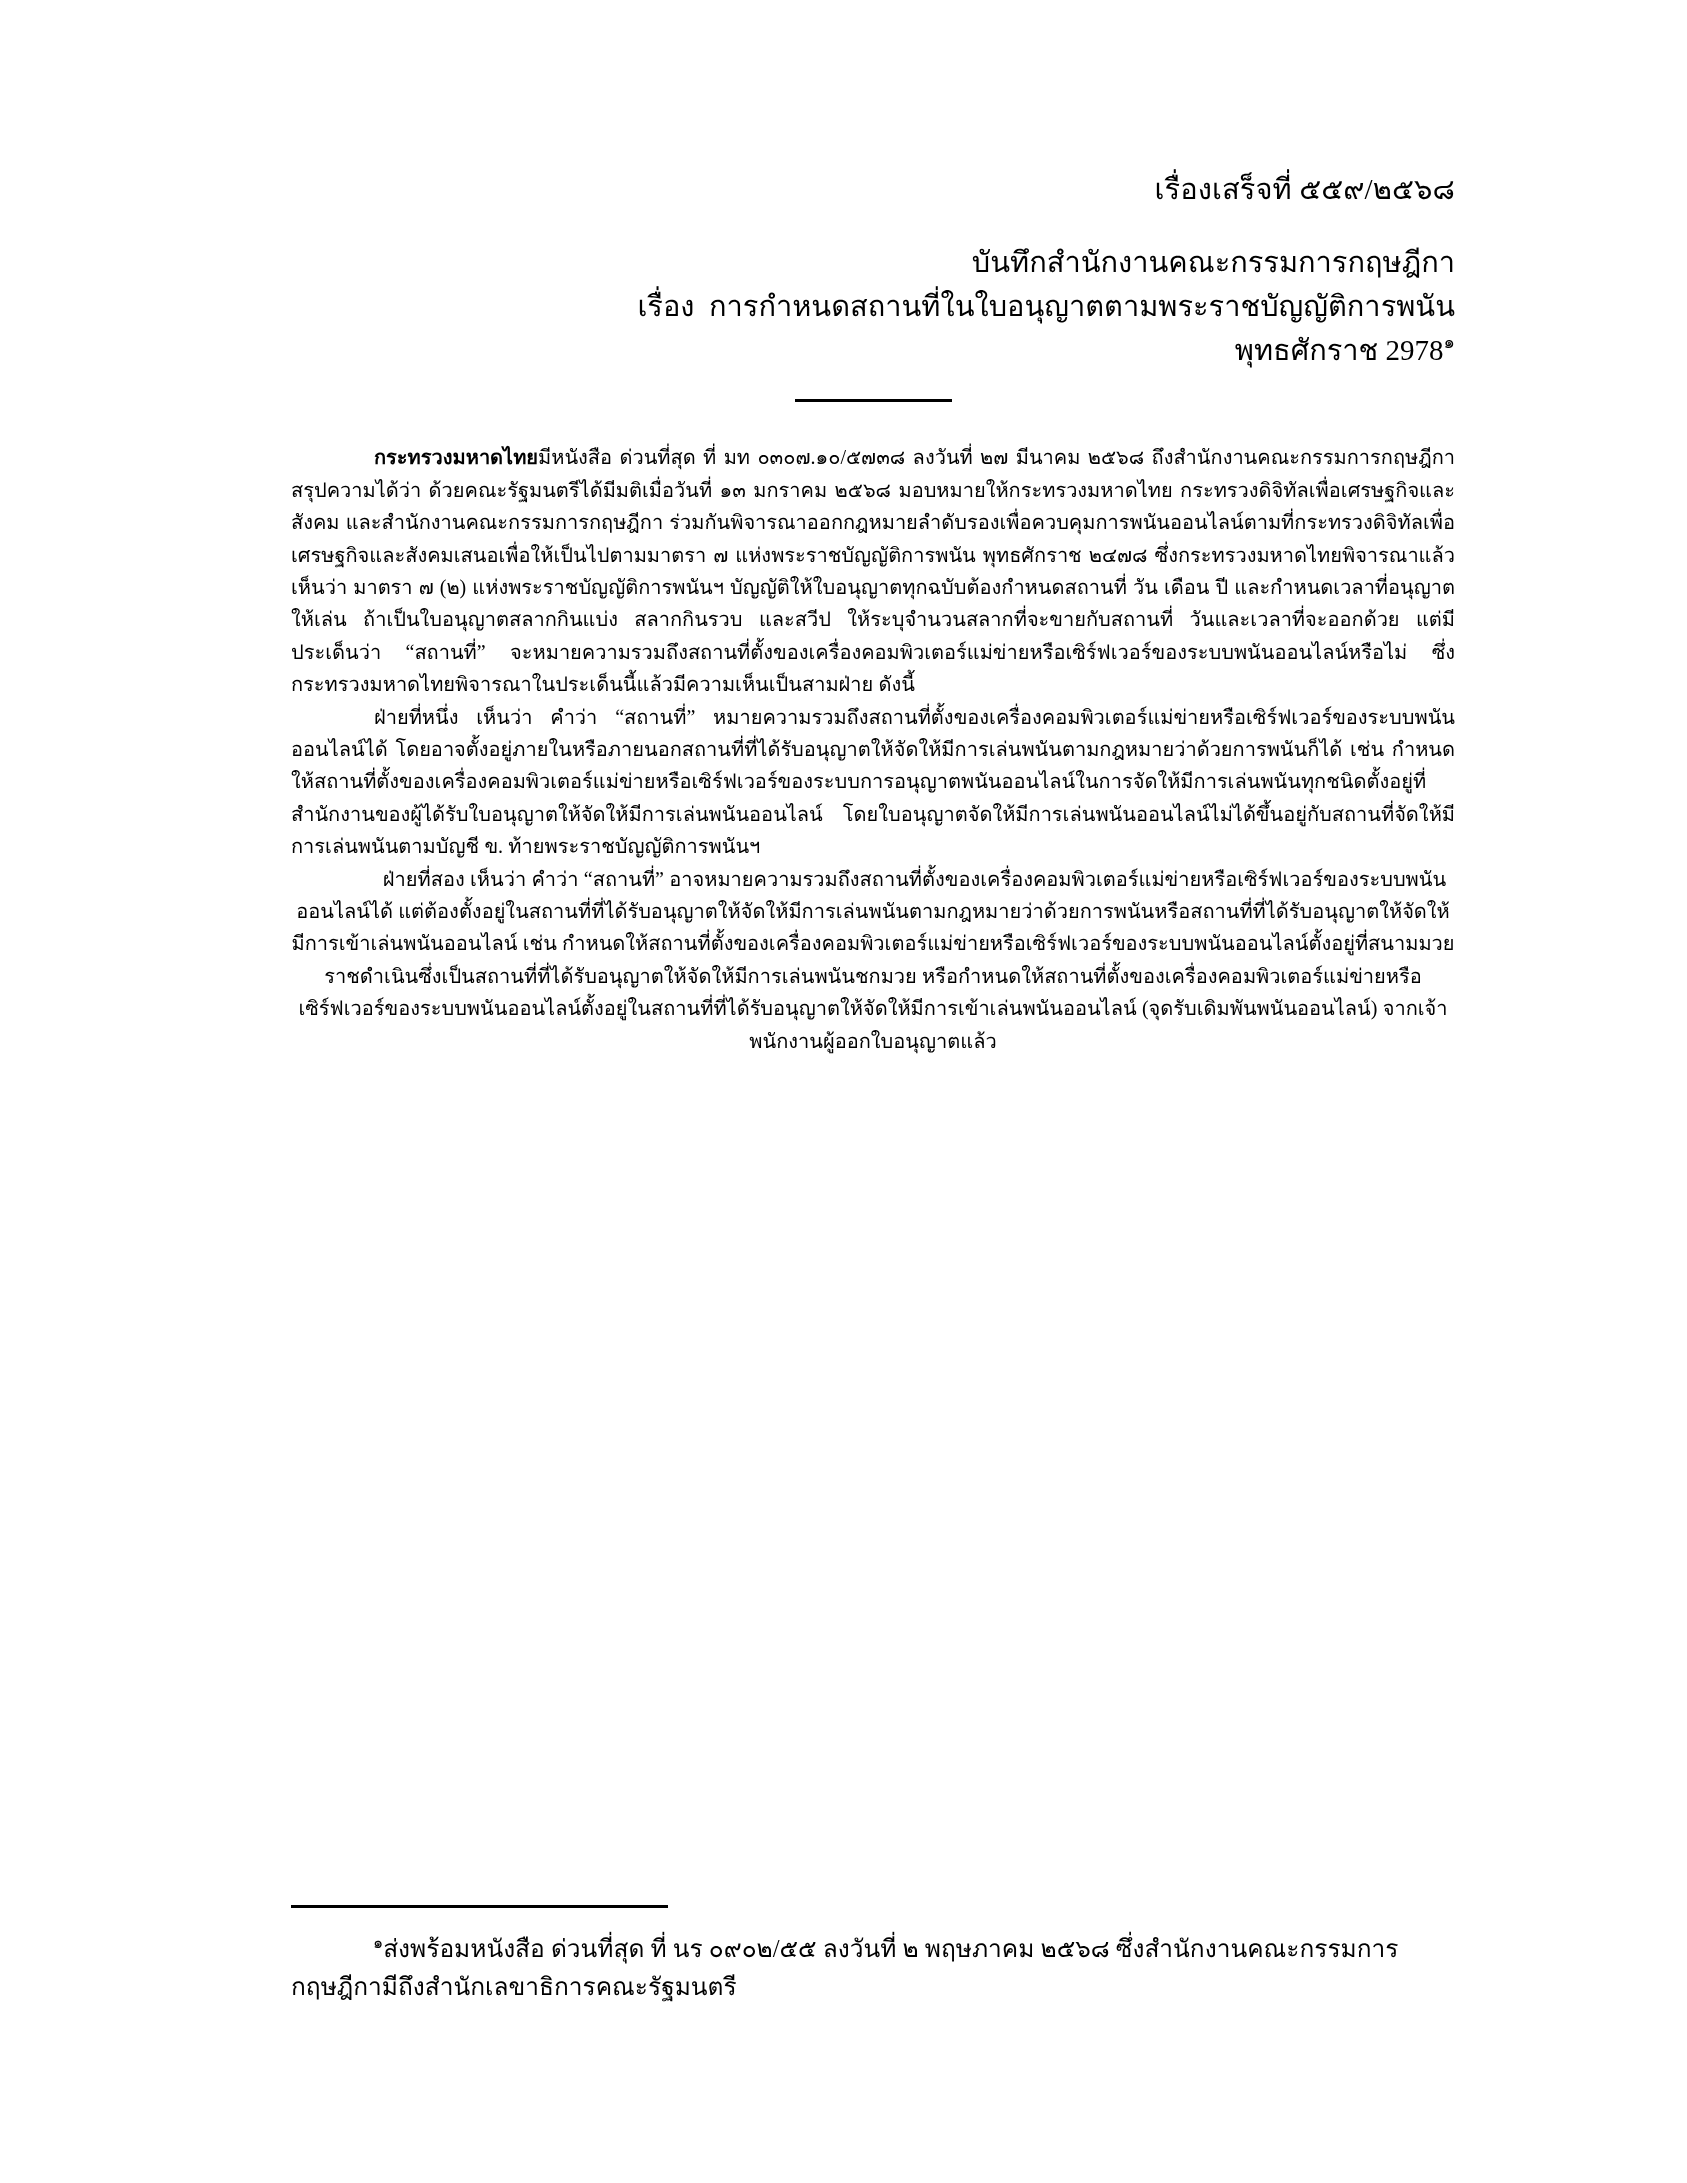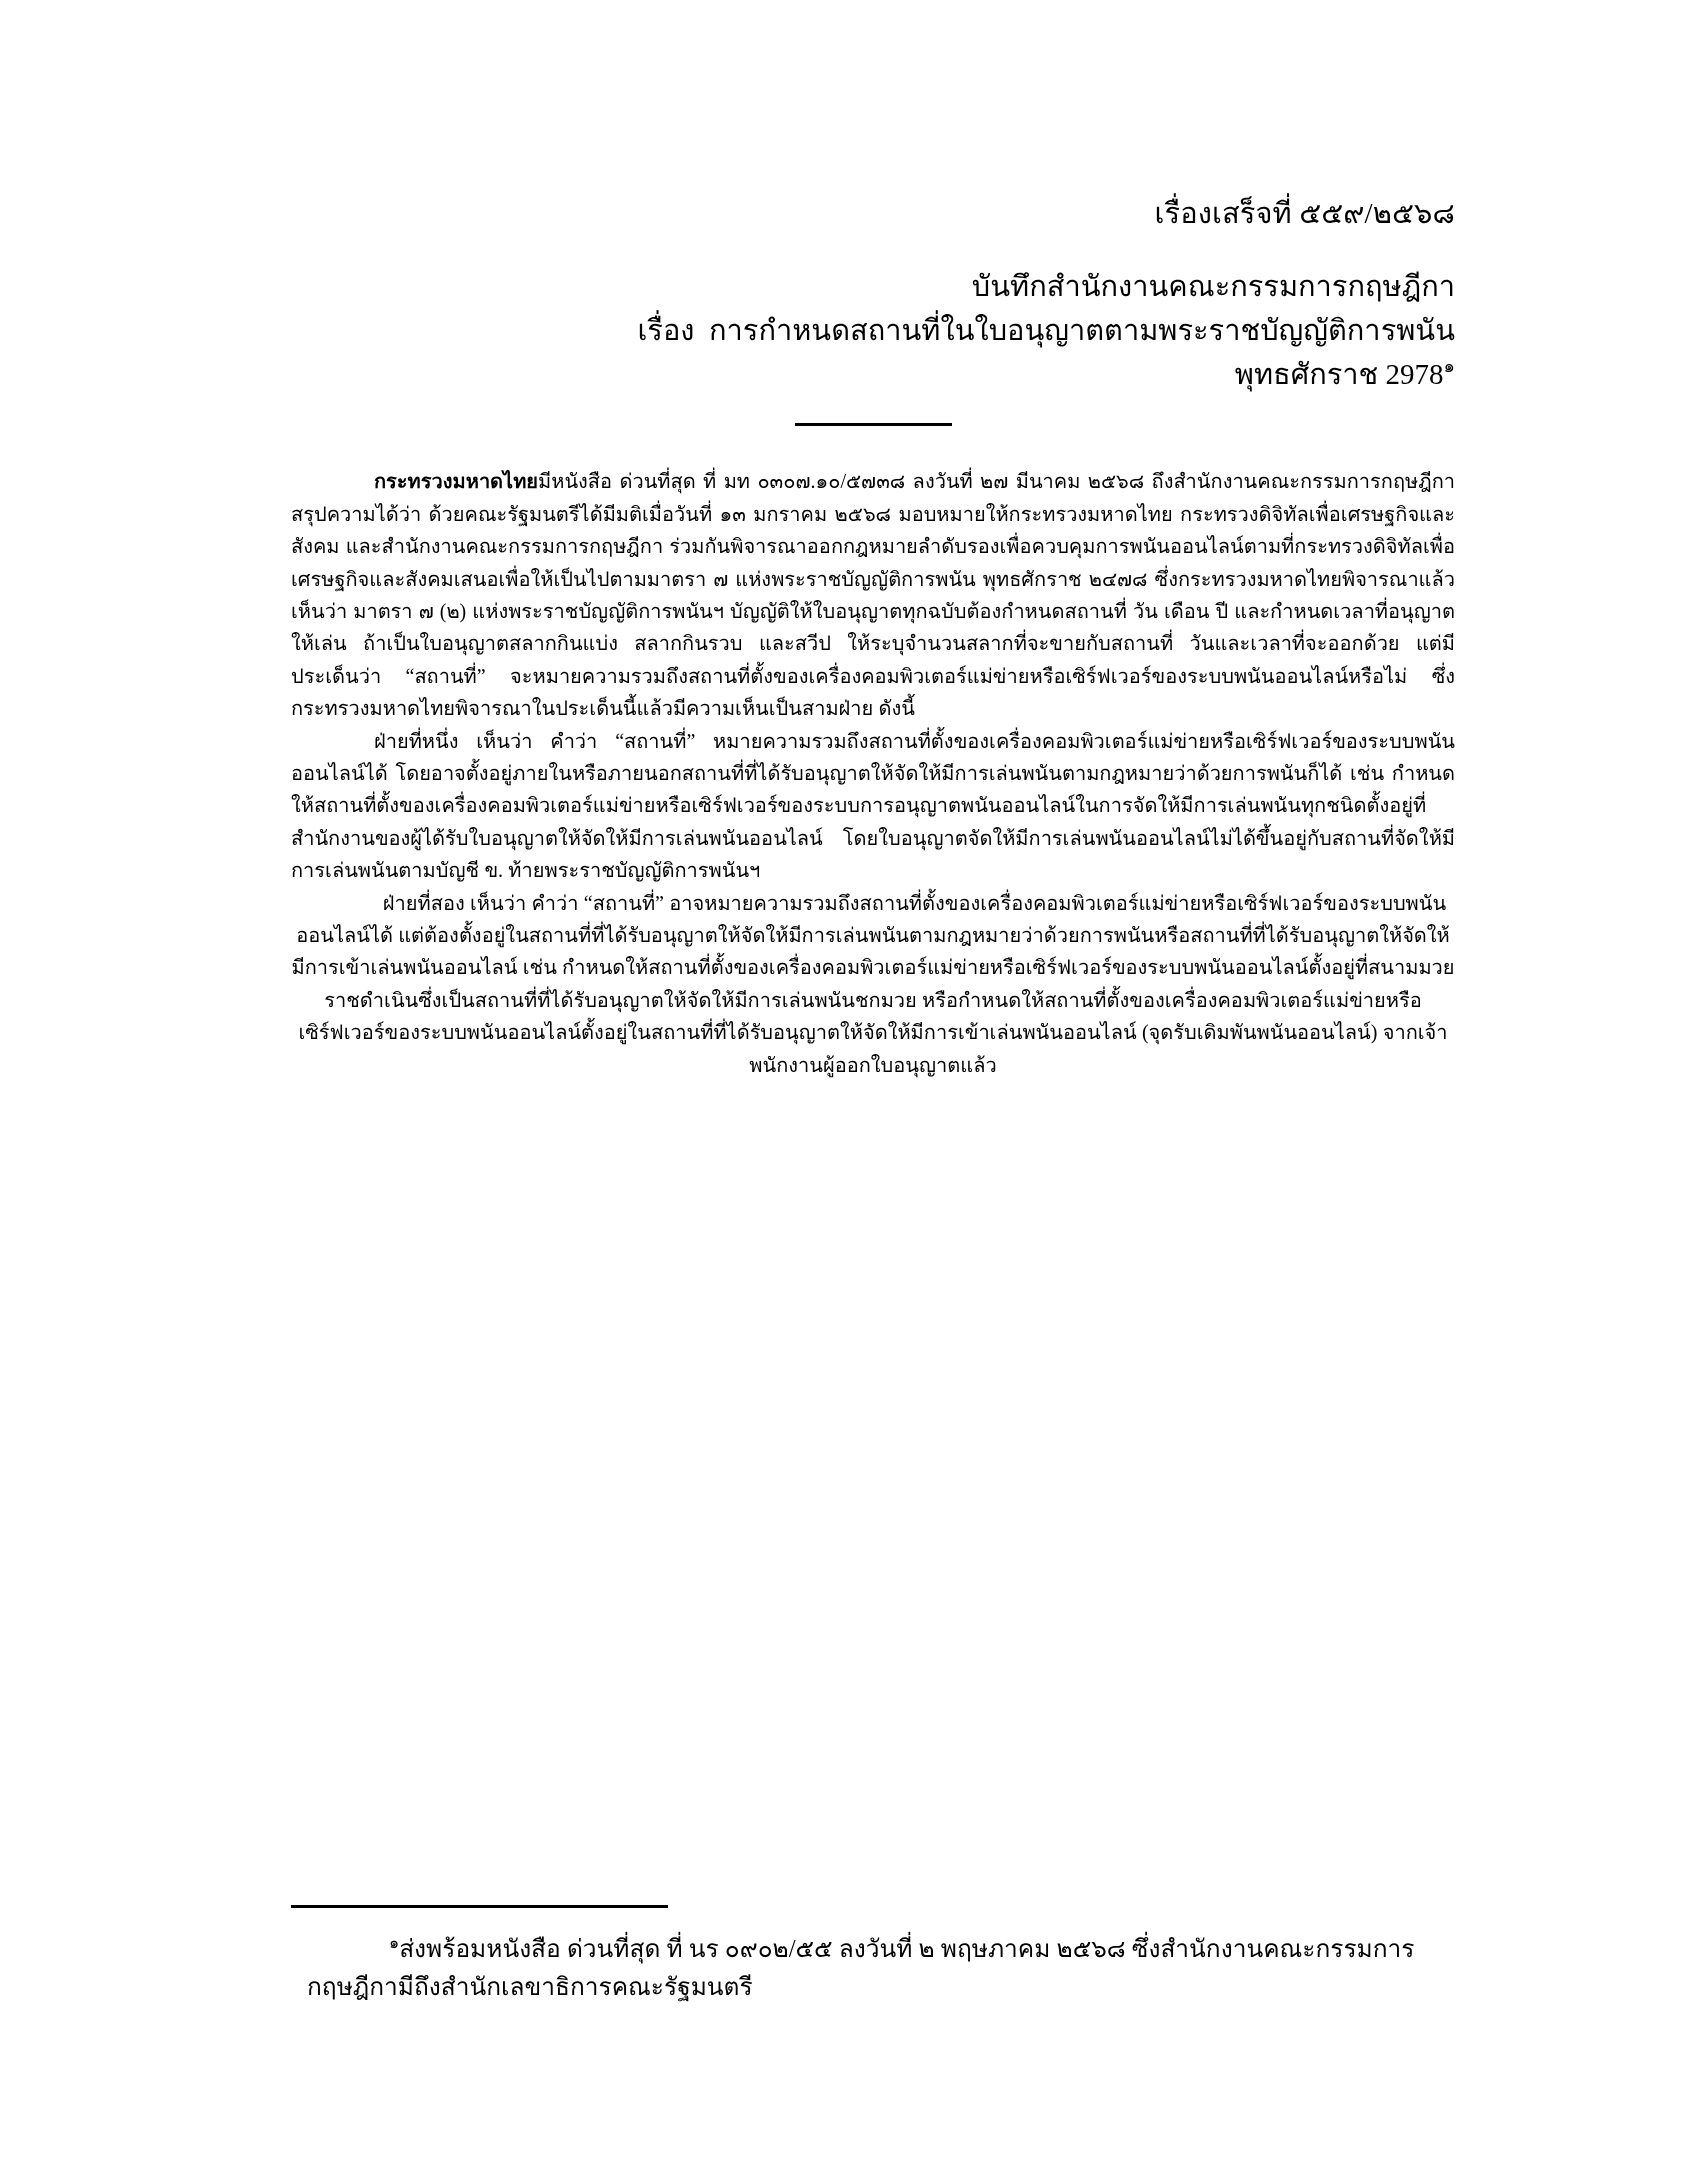--- a/index.html
+++ b/index.html
@@ -18,21 +18,20 @@
     background: #ffffff;
     box-sizing: border-box;
     padding: 0;
     overflow: hidden;
   }
   .content {
     position: absolute;
     left: 291px;
     top: 0;
     width: 1164px;
-    margin-top: 24px;
   }
 
   
   .doc-number {
     margin-top: 171px;
     text-align: right;
     font-size: 29px;
     line-height: 1.25;
     letter-spacing: 0.1px;
   }
@@ -104,21 +103,21 @@
     width: 377px;
     height: 2.6px;
     background: #000000;
     margin: 0 0 22.5px 0;
   }
   .footnote-text {
     font-size: 24.5px;
     line-height: 1.56;
     text-align: left;
     text-indent: 82px;
-    margin: 16px;
+    margin: 0;
   }
   .fn-sup {
     font-size: 16px;
     vertical-align: 9.3px;
     line-height: 0;
   }
 </style>
 </head>
 <body>
 

